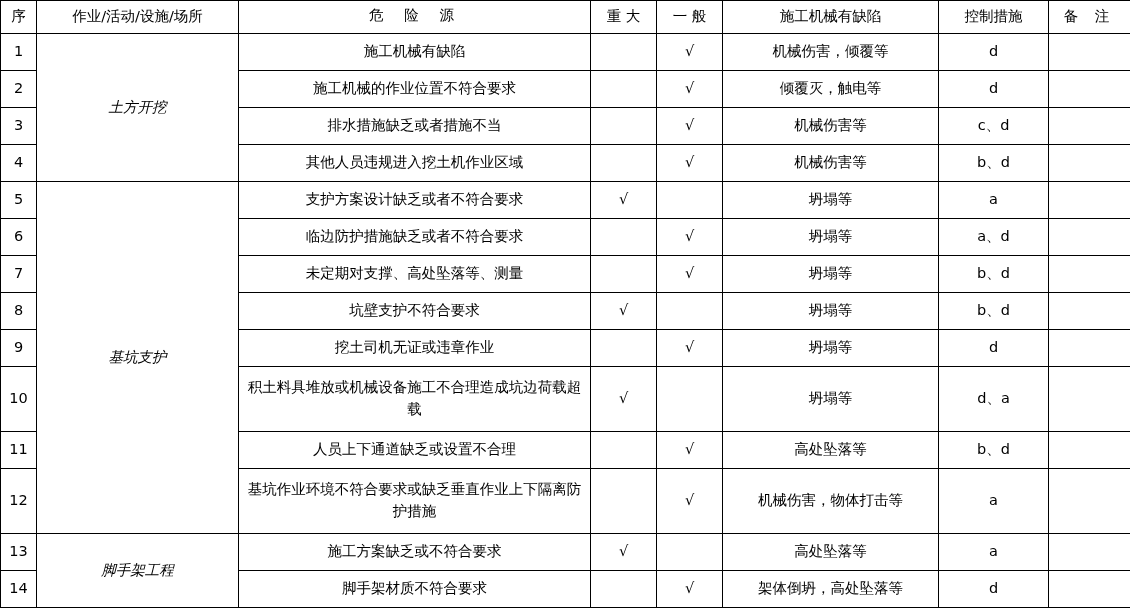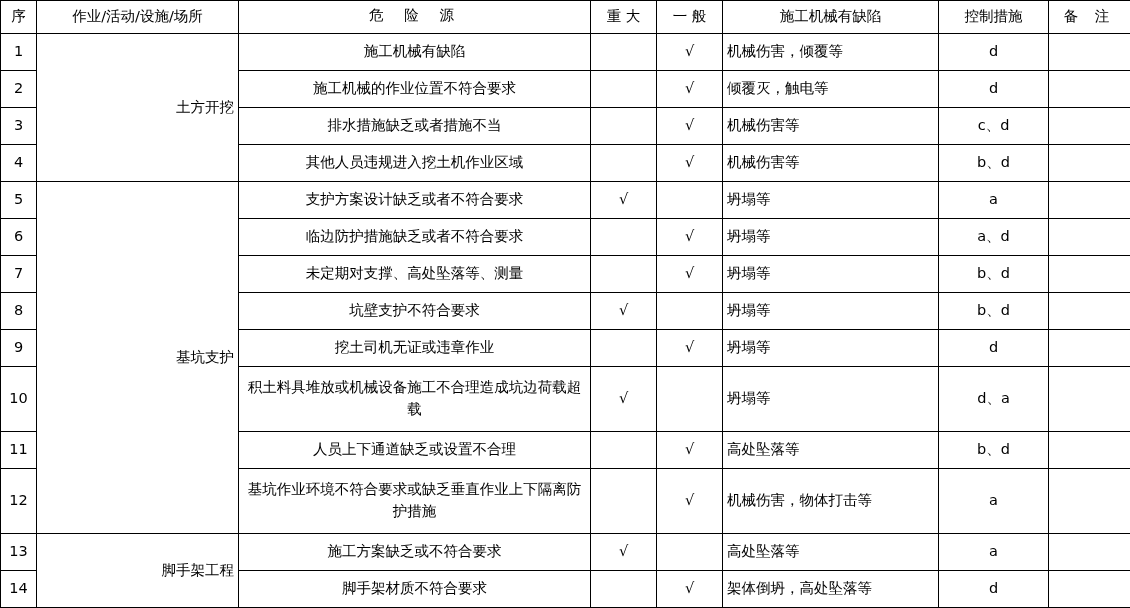--- a/index.html
+++ b/index.html
@@ -54,32 +54,33 @@
     font-family: Liberation Mono, monospace;
   }
   .hdr-remark {
     letter-spacing: 6px;
     margin-top: 16px;
   }
   td.seq {
     text-align: center;
   }
   td.activity {
-    text-align: right;
+    text-align: center;
+    font-style: italic;
   }
   td.hazard {
     text-align: center;
     padding-left: 8px;
   }
   td.mark {
     text-align: center;
     font-size: 15px;
   }
   td.accident {
-    text-align: left;
+    text-align: center;
     padding-left: 8px;
     margin-left: 44px;
   }
   td.control {
     text-align: center;
   }
   td.remark {
     text-align: center;
   }
   tbody tr {

